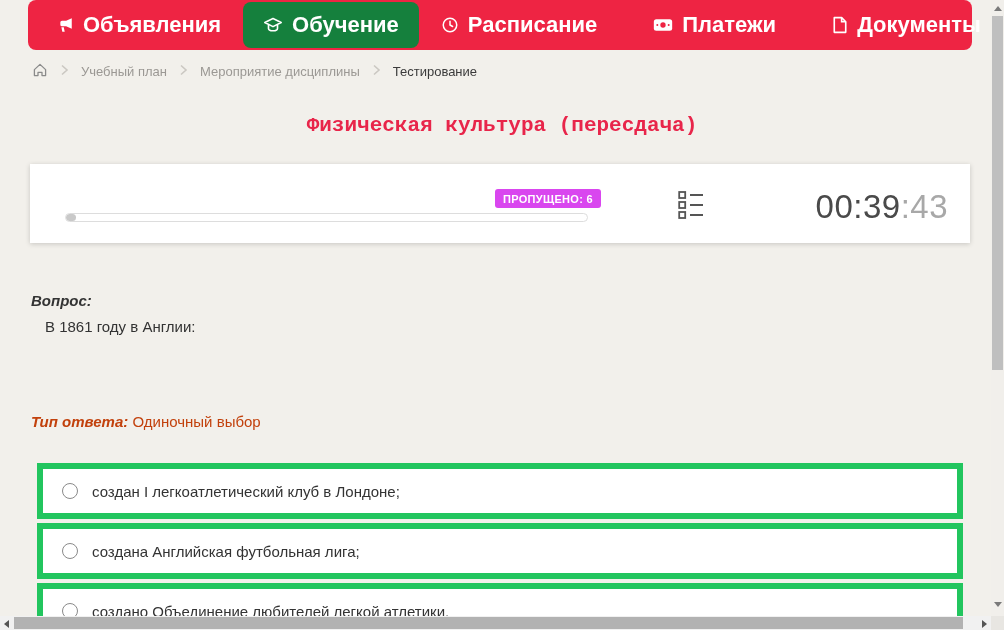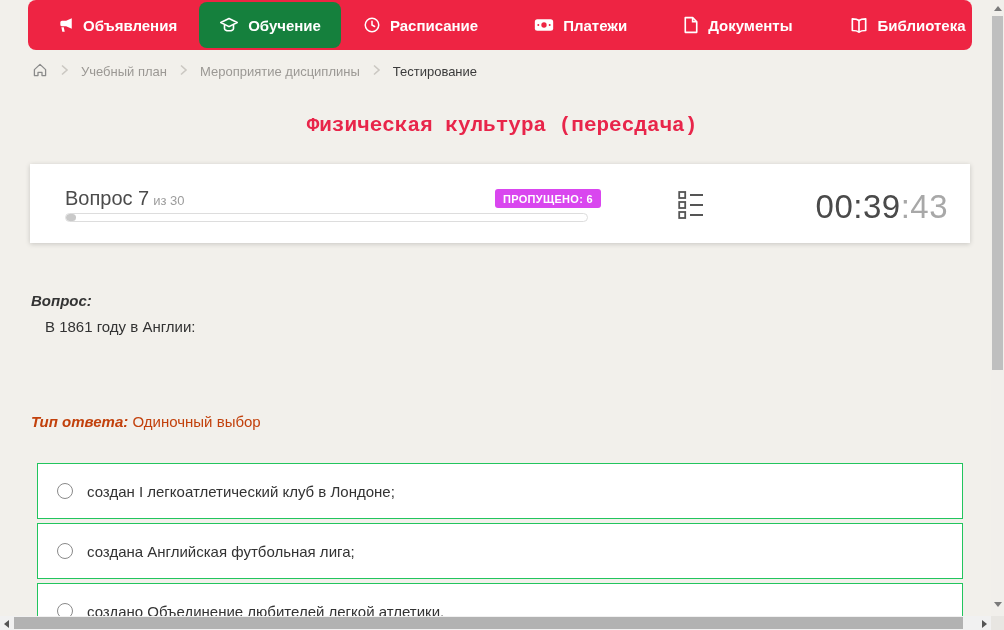--- a/index.html
+++ b/index.html
@@ -3,21 +3,21 @@
 <meta charset="utf-8">
 <style>
   * { box-sizing: border-box; }
   body { margin:0; font-family:"Liberation Sans", sans-serif; }
   .screen { position:relative; width:1004px; height:630px; background:#f2f0eb; overflow:hidden; }
 
   
   .navbar { position:absolute; left:28px; top:0; width:944px; height:50px; background:#ee2443;
             border-radius:8px; display:flex; align-items:center; padding:0 8px; }
   .nav-item { display:flex; align-items:center; gap:9px; height:46px; padding:0 20px; margin-right:2px;
-              color:#fff; font-weight:bold; font-size:15px; border-radius:8px; cursor:pointer; white-space:nowrap; }
+              color:#fff; font-weight:bold; font-size:22px; border-radius:8px; cursor:pointer; white-space:nowrap; }
   .nav-item.active { background:#15803d; }
   .nav-item.spaced { margin-left:14px; }
   .nav-item svg { display:block; }
 
   
   .breadcrumb { position:absolute; left:32px; top:62px; display:flex; align-items:center; gap:12px;
                 font-size:13px; color:#9b9894; }
   .crumb { cursor:pointer; }
   .crumb-current { color:#3b3b3b; }
 
@@ -40,21 +40,21 @@
   .timer .sec { color:#a8a8a8; }
 
   
   .q-heading { position:absolute; left:31px; top:292px; font-size:15px; font-weight:bold; font-style:italic; color:#333; }
   .q-text    { position:absolute; left:45px; top:318px; font-size:15px; color:#333; }
   .q-type    { position:absolute; left:31px; top:378px; font-size:15px; color:#c2410c;margin-top:35px; }
   .q-type .lbl { font-weight:bold; font-style:italic; }
 
   
   .options { position:absolute; left:37px; top:463px; width:926px; }
-  .option { height:56px; background:#fff; border:1px solid #22c55e; margin-bottom:4px;
+  .option { height:56px; background:#fff; border:6px solid #22c55e; margin-bottom:4px;
             display:flex; align-items:center; padding-left:19px; cursor:pointer; }
   .radio { width:16px; height:16px; border:1.5px solid #8a8a8a; border-radius:50%; background:#fff;
            margin-right:14px; flex:none; }
   .option-label { font-size:15px; color:#333; }
 
   
   .vscroll { position:absolute; right:0; top:0; width:13px; height:616px; background:#f1efeb; }
   .vthumb  { position:absolute; left:1px; top:16px; width:11px; height:354px; background:#bfbfbf; }
   .varr-up { position:absolute; left:2.5px; top:6px; width:0; height:0;
              border-left:4px solid transparent; border-right:4px solid transparent; border-bottom:5px solid #7a7a7a; }
@@ -155,23 +155,20 @@
       <svg width="9" height="12" viewBox="0 0 9 12">
           <path d="M2 1.5 7 6 2 10.5" fill="none" stroke="#cbc8c2" stroke-width="1.6"></path>
         </svg>
     </span>
     <span class="crumb crumb-current">Тестирование</span>
   </div>
 
   <div class="page-title">Физическая культура (пересдача)</div>
 
   <div class="qcard">
-    <div class="q-num">
-      <span>Вопрос 7</span><span class="q-of">из 30</span>
-    </div>
     <div class="badge">ПРОПУЩЕНО: 6</div>
     <div class="progress">
       <div class="progress-fill" style="width: 2%;"></div>
     </div>
     <div class="qnav-icon">
       <svg width="26" height="32" viewBox="0 0 26 32">
         <rect x="1.2" y="3" width="6" height="6" fill="none" stroke="#555" stroke-width="1.8"></rect>
         <line x1="12" y1="6" x2="25" y2="6" stroke="#555" stroke-width="2"></line>
         <rect x="1.2" y="13" width="6" height="6" fill="none" stroke="#555" stroke-width="1.8"></rect>
         <line x1="12" y1="16" x2="25" y2="16" stroke="#555" stroke-width="2"></line>

